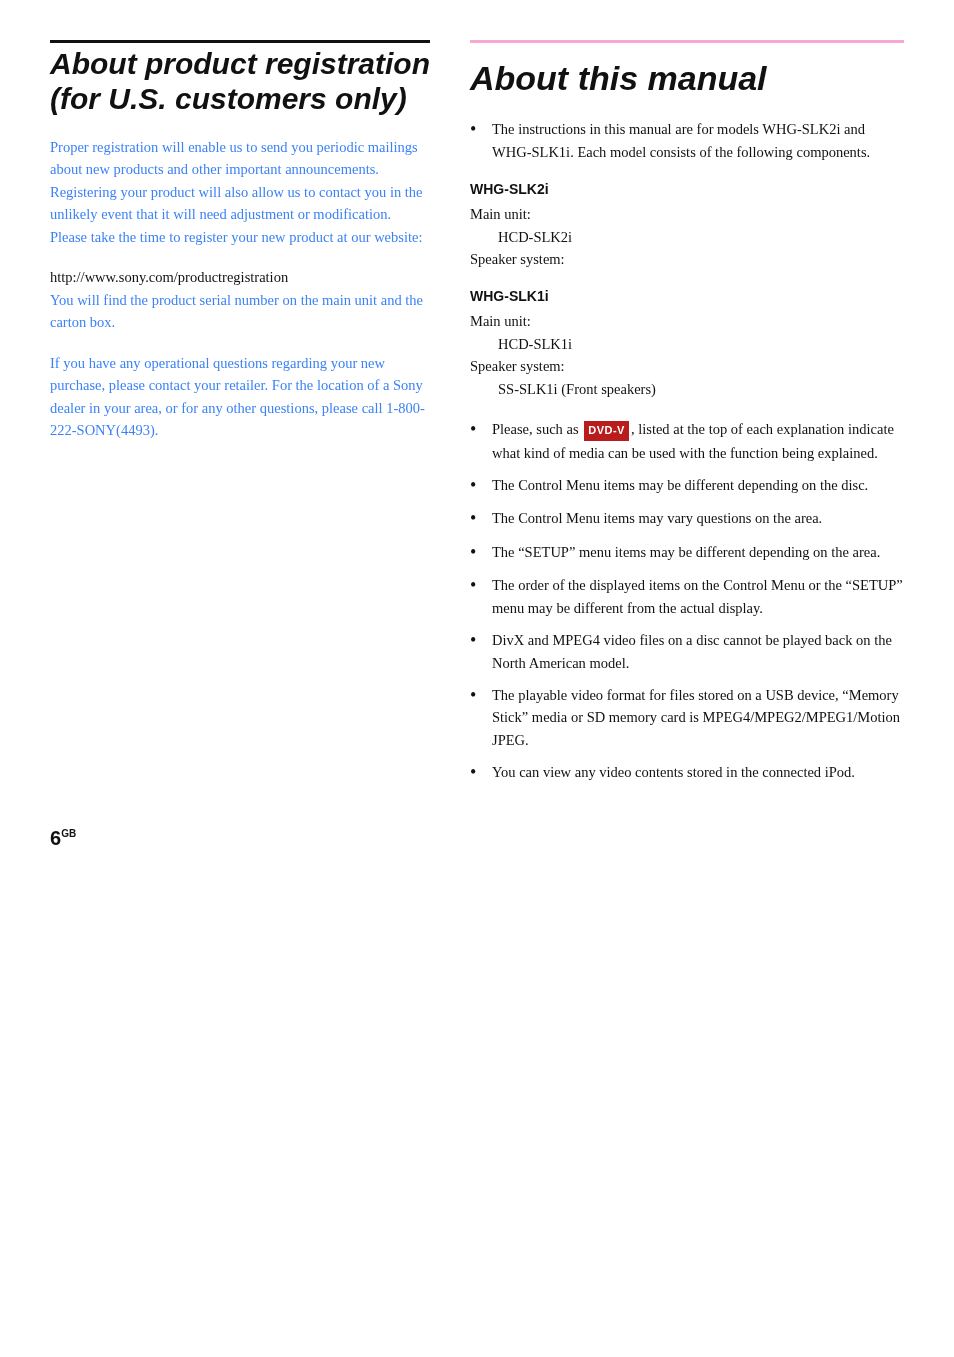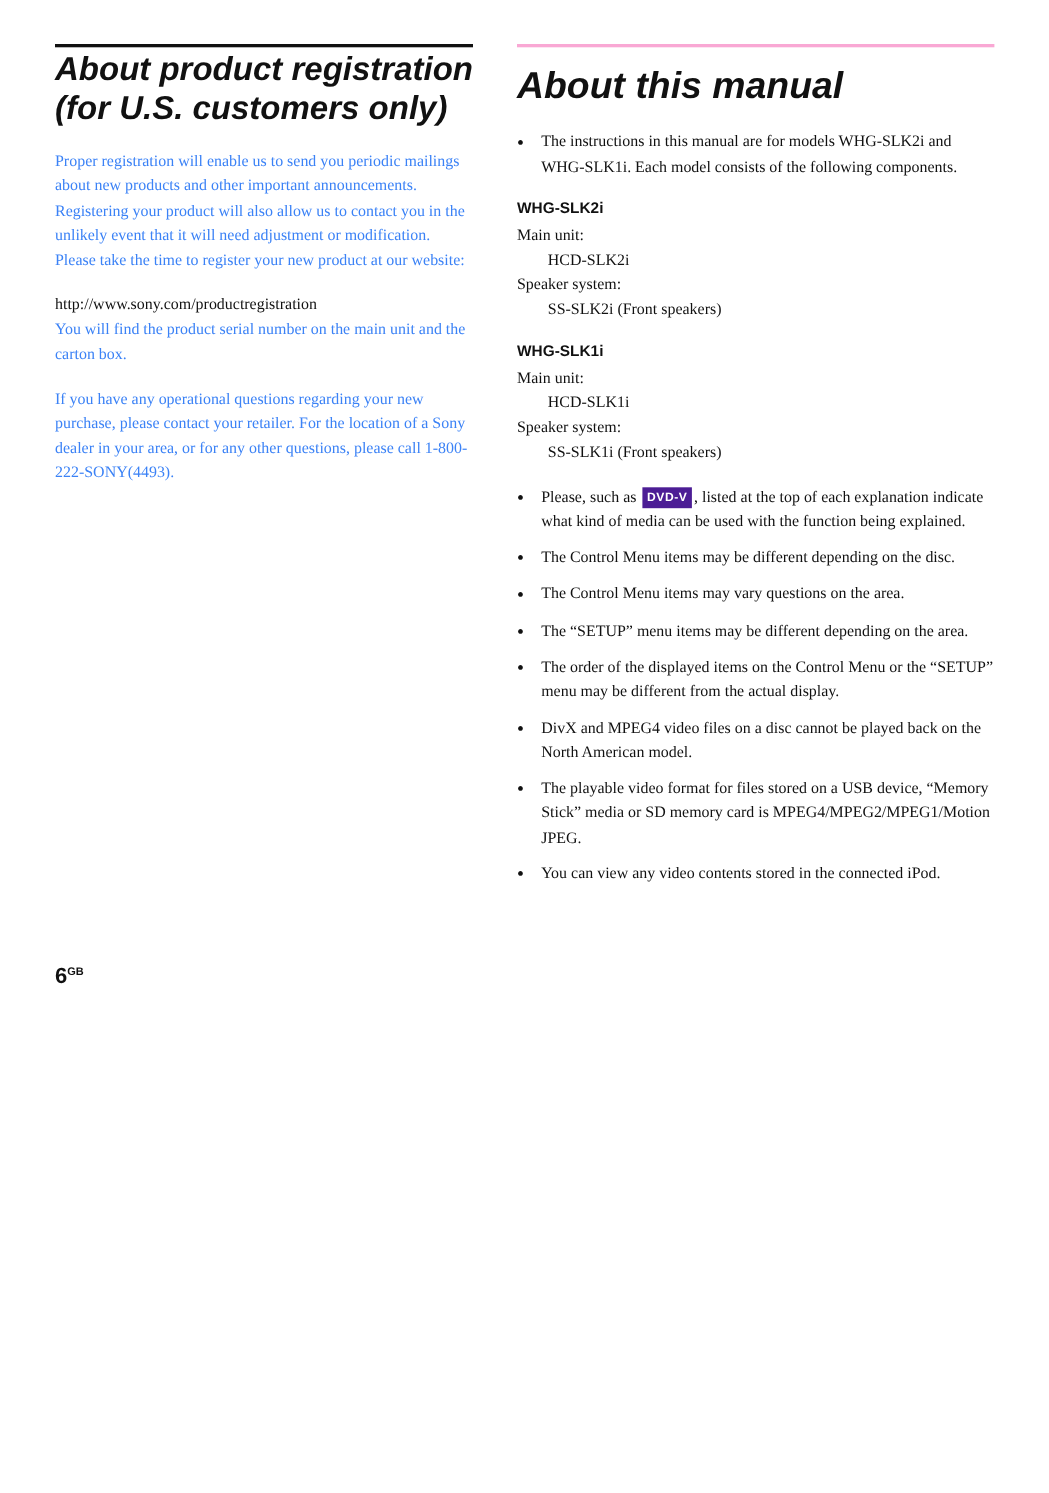--- a/index.html
+++ b/index.html
@@ -124,33 +124,33 @@
       color: #111;
       margin-right: 4px;
     }
 
     .bullet-text {
       flex: 1;
     }
 
     .dvd-badge {
       display: inline-block;
-      background: #4c1d95;
+      background: #b91c1c;
       color: #fff;
       font-family: Arial, Helvetica, sans-serif;
       font-weight: 700;
       font-size: 11px;
       padding: 1px 4px;
       letter-spacing: 0.5px;
       vertical-align: middle;
       margin: 1px 2px;
     }
 
     .page-footer {
-      margin-top: 60px;
+      margin-top: 32px;
       display: flex;
       align-items: baseline;
     }
 
     .page-number {
       font-family: Arial, Helvetica, sans-serif;
       font-weight: 900;
       font-size: 20px;
       color: #111;
     }
@@ -187,21 +187,20 @@
           <span class="bullet-dot">•</span>
           <span class="bullet-text">The instructions in this manual are for models WHG-SLK2i and WHG-SLK1i. Each model consists of the following components.</span>
         </li>
       </ul>
 
       <div class="component-block">
         <div class="sub-heading">WHG-SLK2i</div>
         <div class="component-label">Main unit:</div>
         <div class="component-value">HCD-SLK2i</div>
         <div class="component-label">Speaker system:</div>
-        <div class="component-value">SS-SLK2i (Front speakers)</div>
       </div>
 
       <div class="component-block">
         <div class="sub-heading">WHG-SLK1i</div>
         <div class="component-label">Main unit:</div>
         <div class="component-value">HCD-SLK1i</div>
         <div class="component-label">Speaker system:</div>
         <div class="component-value">SS-SLK1i (Front speakers)</div>
       </div>
 

